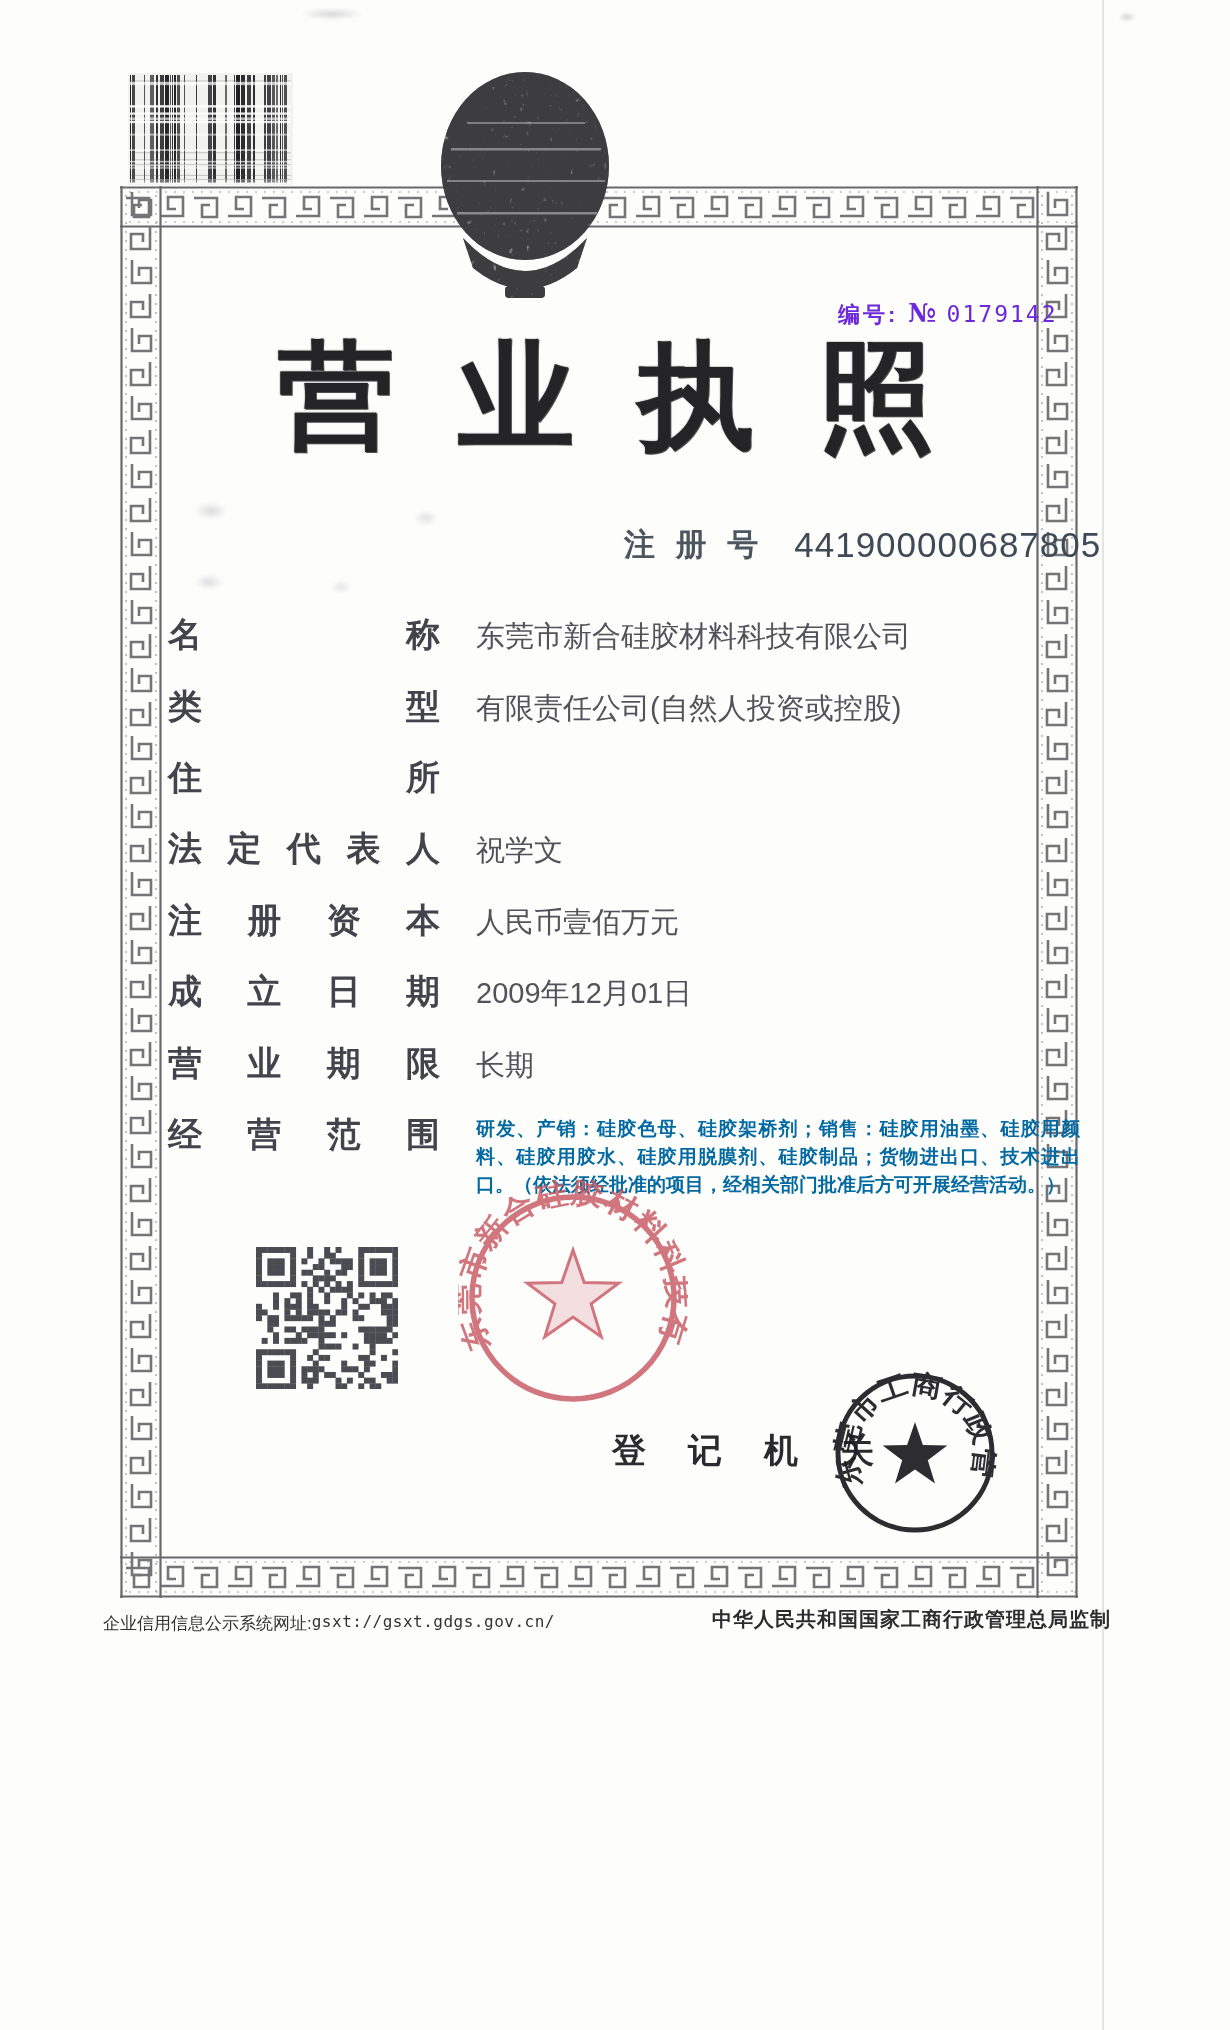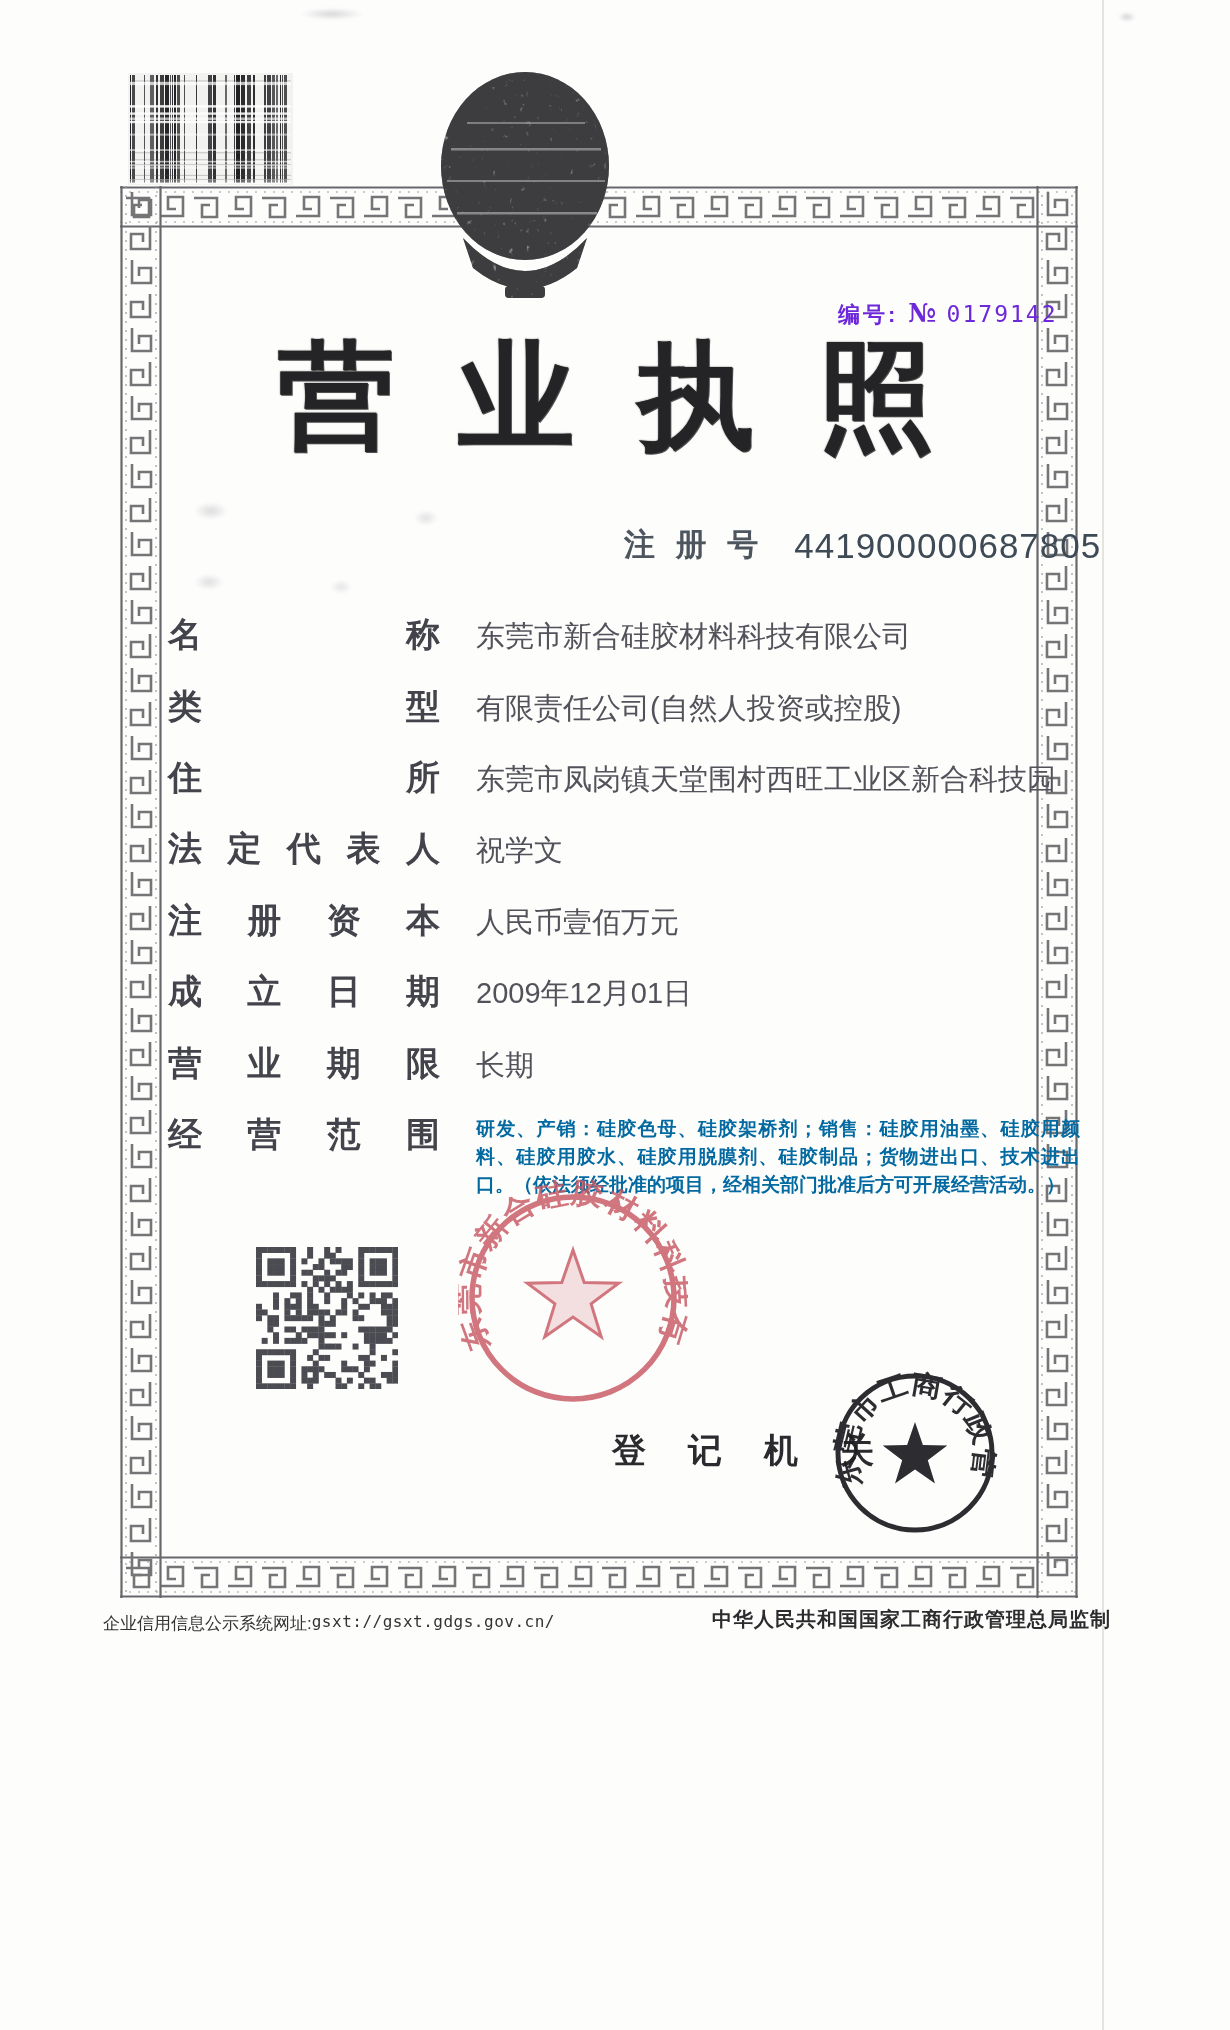--- a/index.html
+++ b/index.html
@@ -30,21 +30,21 @@
   #serial .sym{font-size:26px;font-weight:800;font-family:"DejaVu Serif",serif;}
   #serial .num{font-size:23px;font-family:"DejaVu Sans Mono",monospace;letter-spacing:2px;}
 
   
   #title{left:278px;top:336px;width:656px;height:130px;z-index:3;
     font-size:116px;font-weight:900;color:#242426;line-height:1.05;
     text-shadow:0 0 1.5px #3a3a3a, 1px 1px 0 #555;}
   .justify-chars{display:flex;justify-content:space-between;}
 
   
-  #regno{left:624px;top:524px;z-index:3;display:flex;align-items:flex-end;gap:30px;}
+  #regno{left:624px;top:524px;z-index:3;display:flex;align-items:center;gap:30px;}
   #regno .lab{font-size:31px;font-weight:700;color:#4d565f;letter-spacing:6px;}
   #regno .val{font-size:35px;color:#3e4a55;letter-spacing:1px;}
 
   
   #fields{left:168px;top:608px;width:900px;z-index:3;}
   .frow{position:absolute;left:0;display:flex;align-items:baseline;}
   .frow .flabel{width:272px;font-size:34px;font-weight:600;color:#43434b;flex:none;}
   .frow .fvalue{margin-left:36px;font-size:29px;color:#52525a;white-space:nowrap;}
   .frow.scope{align-items:flex-start;}
   .frow.scope .fvalue{font-size:19px;line-height:1.48;color:#0369a1;width:604px;white-space:normal;
@@ -355,21 +355,20 @@
           <span>类</span>
           <span>型</span>
         </div>
       <div class="fvalue">有限责任公司(自然人投资或控股)</div>
     </div>
     <div class="frow" style="top:147px">
       <div class="flabel justify-chars">
           <span>住</span>
           <span>所</span>
         </div>
-      <div class="fvalue">东莞市凤岗镇天堂围村西旺工业区新合科技园</div>
     </div>
     <div class="frow" style="top:218px">
       <div class="flabel justify-chars">
           <span>法</span>
           <span>定</span>
           <span>代</span>
           <span>表</span>
           <span>人</span>
         </div>
       <div class="fvalue">祝学文</div>

